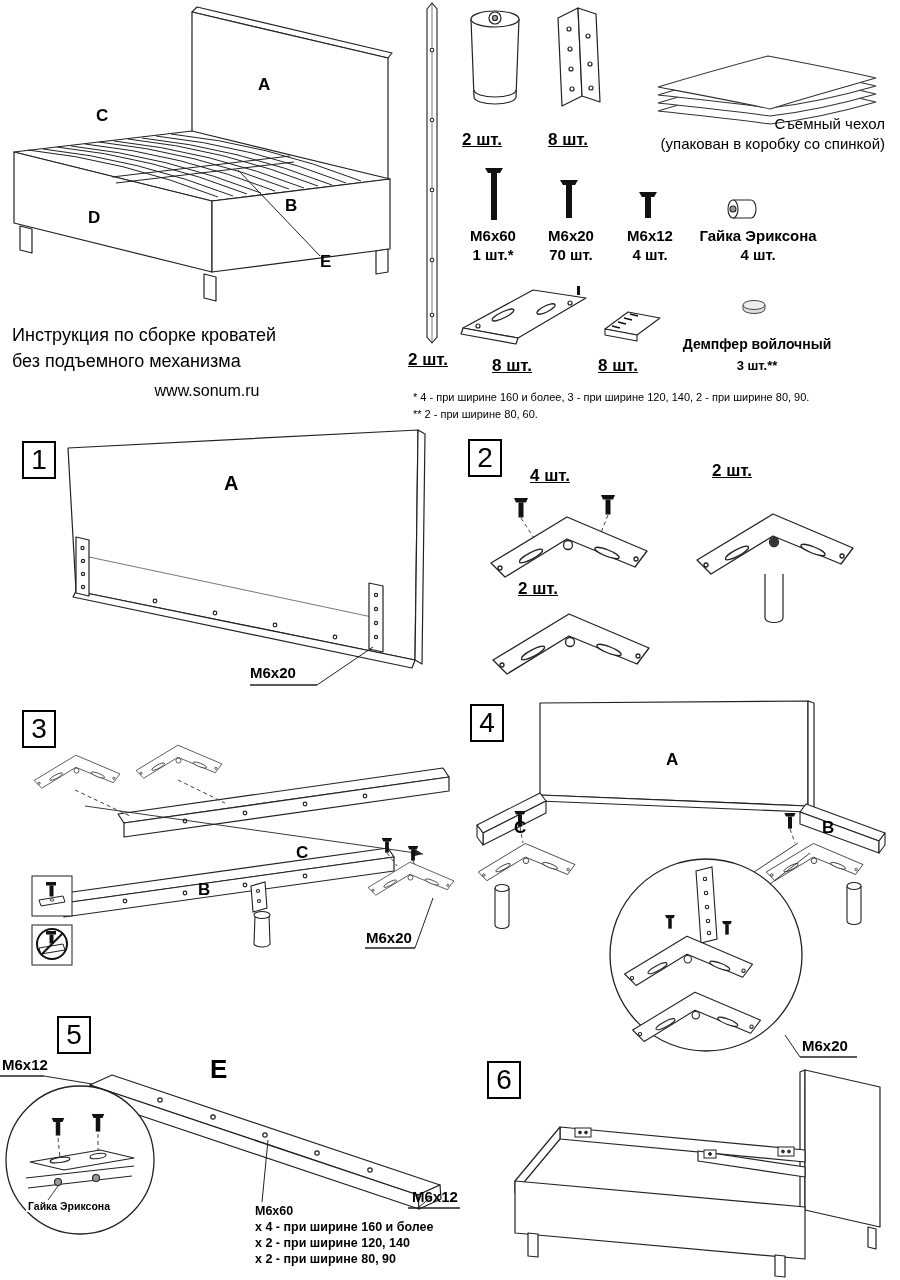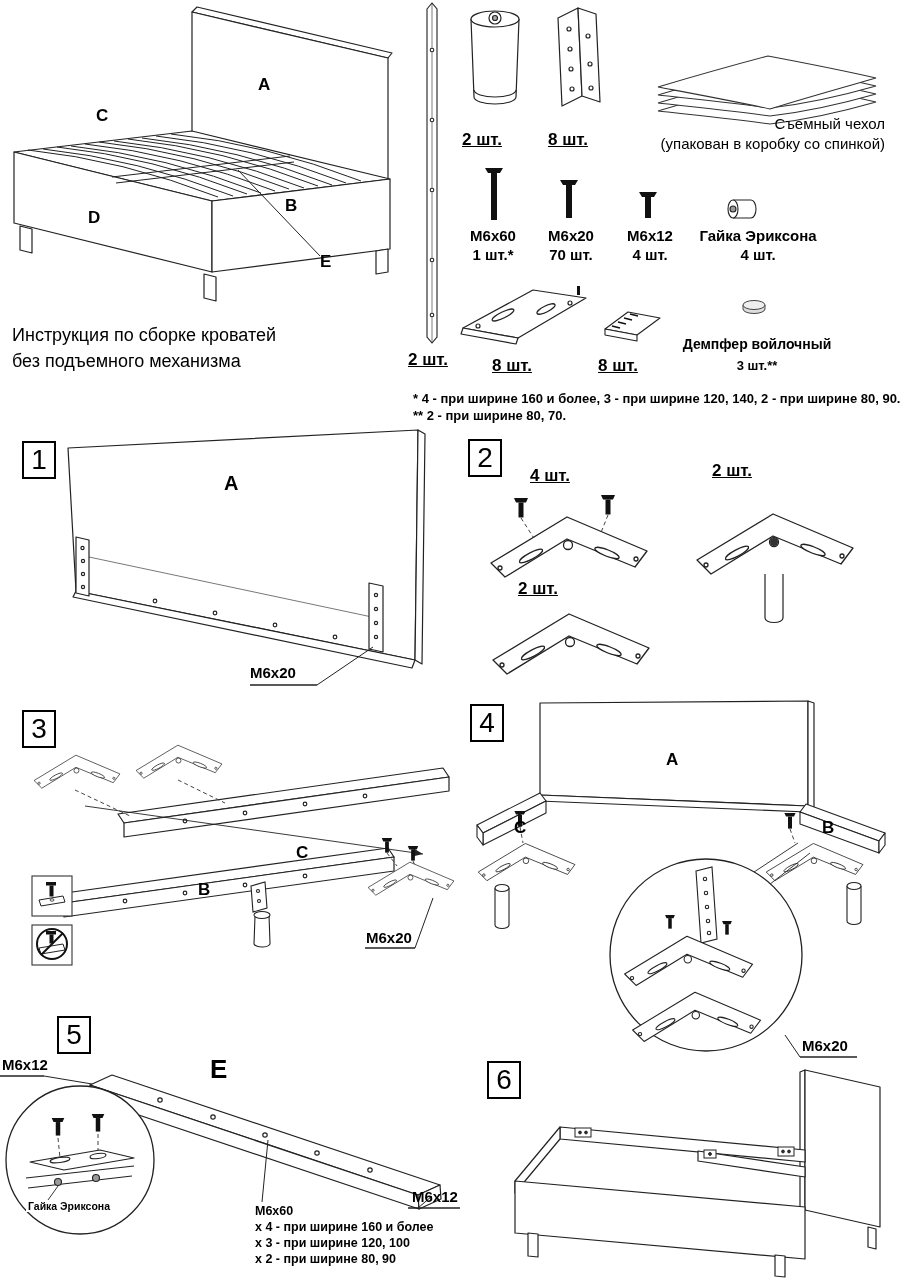--- a/index.html
+++ b/index.html
@@ -6,21 +6,21 @@
   html,body { background:#fff; }
   body { font-family:"Liberation Sans", sans-serif; color:#000; }
   #page { position:relative; width:900px; height:1280px; background:#fff; overflow:hidden; }
   .abs { position:absolute; }
   .letter { position:absolute; font-size:17px; font-weight:700; }
   .title-block { position:absolute; left:12px; top:322px; width:390px; text-align:left; font-size:18px; line-height:26px; font-weight:400; }
   .site { position:absolute; left:12px; top:382px; width:390px; text-align:center; font-size:16px; }
   .qty { position:absolute; font-size:17px; font-weight:700; text-align:left;text-decoration:underline; }
   .part-label { position:absolute; font-size:15px; font-weight:700; text-align:center; line-height:19px; }
   .cover-label { position:absolute; font-size:15px; font-weight:400; text-align:right; line-height:20px; }
-  .footnote { position:absolute; font-size:13px; font-weight:700; white-space:nowrap; }
+  .footnote { position:absolute; font-size:11px; font-weight:400; white-space:nowrap; }
   .step-box { position:absolute; width:34px; height:38px; border:2px solid #000; background:#fff;
               display:flex; align-items:center; justify-content:center; font-size:28px; font-weight:400; }
   .bolt-label { position:absolute; font-size:15px; font-weight:700; white-space:nowrap; }
   .notes { position:absolute; font-size:12.5px; font-weight:700; line-height:16px; white-space:nowrap; }
   .nut-label { position:absolute; font-size:10.5px; font-weight:700; background:#fff; padding:0 2px; white-space:nowrap; }
   svg { display:block; }
 </style>
 </head>
 <body>
 
@@ -50,20 +50,21 @@
   <div class="letter" style="left:258px;top:75px">A</div>
   <div class="letter" style="left:96px;top:106px">C</div>
   <div class="letter" style="left:285px;top:196px">B</div>
   <div class="letter" style="left:88px;top:208px">D</div>
   <div class="letter" style="left:320px;top:252px">E</div>
 
   <div class="title-block">
     <div>Инструкция по сборке кроватей</div>
     <div>без подъемного механизма</div>
   </div>
+  <div class="site">www.sonum.ru</div>
 
   <svg class="abs" style="left:420px;top:0" width="26" height="350" viewBox="0 0 26 350">
     <g fill="#fff" stroke="#222" stroke-width="1.1">
       <polygon points="7,9 12,3 17,9 17,337 12,343 7,337"></polygon>
       <line x1="12" y1="3" x2="12" y2="343" stroke-width="0.6"></line>
       <circle cx="12" cy="50" r="1.8"></circle>
         <circle cx="12" cy="120" r="1.8"></circle>
       <circle cx="12" cy="190" r="1.8"></circle>
         <circle cx="12" cy="260" r="1.8"></circle>
         <circle cx="12" cy="315" r="1.8"></circle>
@@ -170,21 +171,21 @@
   <svg class="abs" style="left:739px;top:297px" width="30" height="18" viewBox="0 0 30 18">
     <path d="M4,8 L4,12 A11,4.5 0 0 0 26,12 L26,8" fill="#ddd" stroke="#444" stroke-width="1"></path>
     <ellipse cx="15" cy="8" rx="11" ry="4.5" fill="#eee" stroke="#444" stroke-width="1"></ellipse>
   </svg>
   <div class="part-label" style="left:678px;top:334px;width:158px;font-size:14px;line-height:21px">
     <div>Демпфер войлочный</div>
     <div style="font-size:13px">3 шт.**</div>
   </div>
 
   <div class="footnote" style="left:413px;top:391px">* 4 - при ширине 160 и более, 3 - при ширине 120, 140, 2 - при ширине 80, 90.</div>
-  <div class="footnote" style="left:413px;top:408px">** 2 - при ширине 80, 70.</div>
+  <div class="footnote" style="left:413px;top:408px">** 2 - при ширине 80, 60.</div>
 
   <div class="step-box" style="left:22px;top:441px">1</div>
   <svg class="abs" style="left:15px;top:425px" width="445" height="278" viewBox="0 0 445 278">
     <g fill="#fff" stroke="#222" stroke-width="1.2" stroke-linejoin="round">
       <polygon points="53,23 403,5 400,235 61,166"></polygon>
       <polygon points="403,5 410,9 407,239 400,235"></polygon>
       <polygon points="61,166 400,235 397,243 58,172"></polygon>
       <line x1="74" y1="132" x2="357" y2="192" stroke-width="0.8" stroke="#555"></line>
       <polygon points="61,112 74,115 74,171 61,168"></polygon>
       <circle cx="67.5" cy="123" r="1.6"></circle>
@@ -422,21 +423,21 @@
     </g>
     <line x1="58" y1="176" x2="48" y2="190" stroke="#222" stroke-width="0.9"></line>
   </svg>
   <div class="letter" style="left:210px;top:1054px;font-size:26px">E</div>
   <div class="bolt-label" style="left:2px;top:1056px">М6х12</div>
   <div class="bolt-label" style="left:412px;top:1188px">М6х12</div>
   <div class="nut-label" style="left:26px;top:1200px">Гайка Эриксона</div>
   <div class="notes" style="left:255px;top:1203px">
     <div>М6х60</div>
     <div>х 4 - при ширине 160 и более</div>
-    <div>х 3 - при ширине 120, 100</div>
+    <div>х 2 - при ширине 120, 140</div>
     <div>х 2 - при ширине 80, 90</div>
   </div>
 
   <div class="step-box" style="left:487px;top:1061px">6</div>
   <svg class="abs" style="left:480px;top:1055px" width="420" height="225" viewBox="0 0 420 225">
     <g fill="#fff" stroke="#222" stroke-width="1.2" stroke-linejoin="round">
       <polygon points="320,17 325,15 325,155 320,157"></polygon>
       <polygon points="325,15 400,32 400,172 325,155"></polygon>
       <polygon points="325,95 80,72 80,84 325,107"></polygon>
       <polygon points="80,72 35,126 35,138 80,84"></polygon>

